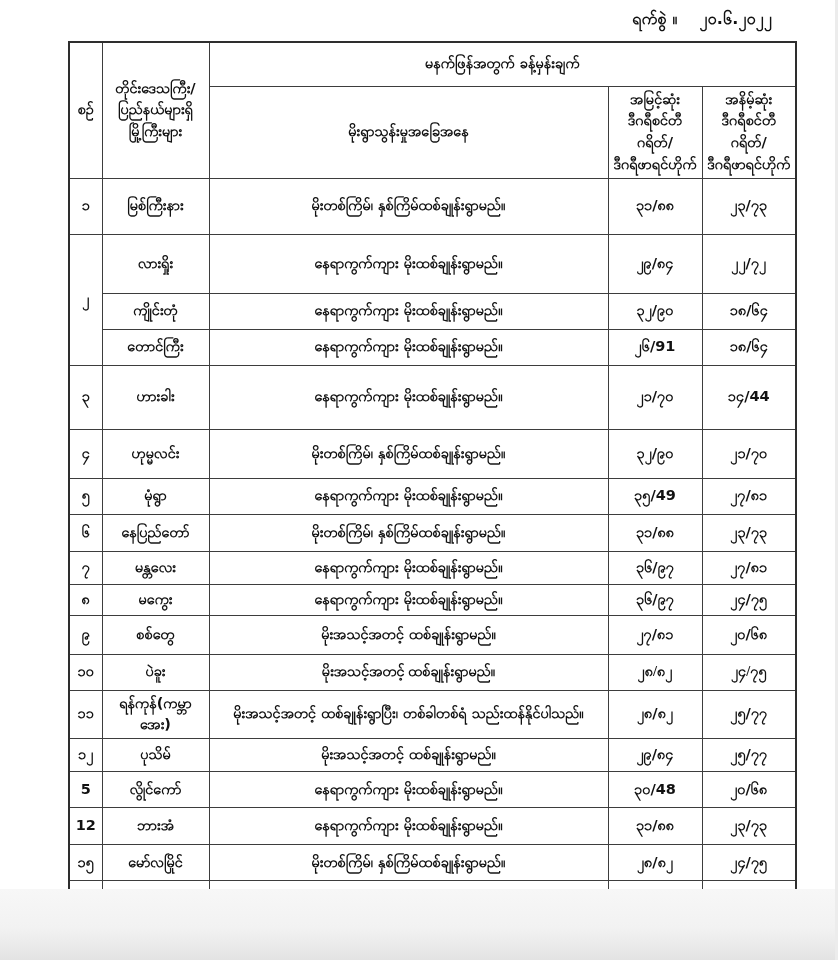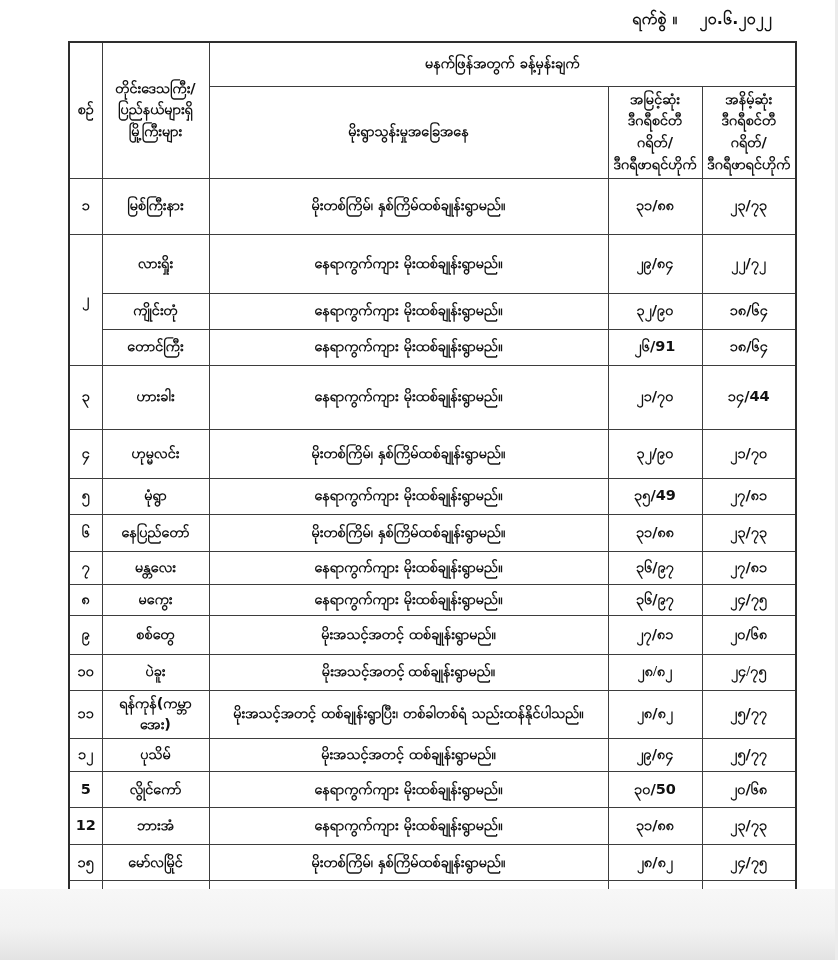--- a/index.html
+++ b/index.html
@@ -196,21 +196,21 @@
     <td rowspan="1">၁၂</td>
     <td>ပုသိမ်</td>
     <td>မိုးအသင့်အတင့် ထစ်ချုန်းရွာမည်။</td>
     <td>၂၉/၈၄</td>
     <td>၂၅/၇၇</td>
   </tr>
         <tr style="height: 36px;">
     <td rowspan="1">5</td>
     <td>လွိုင်ကော်</td>
     <td>နေရာကွက်ကျား မိုးထစ်ချုန်းရွာမည်။</td>
-    <td>၃၀/50</td>
+    <td>၃၀/48</td>
     <td>၂၀/၆၈</td>
   </tr>
         <tr style="height: 37px;">
     <td rowspan="1">12</td>
     <td>ဘားအံ</td>
     <td>နေရာကွက်ကျား မိုးထစ်ချုန်းရွာမည်။</td>
     <td>၃၁/၈၈</td>
     <td>၂၃/၇၃</td>
   </tr>
         <tr style="height: 36px; margin-left: 8px;">

